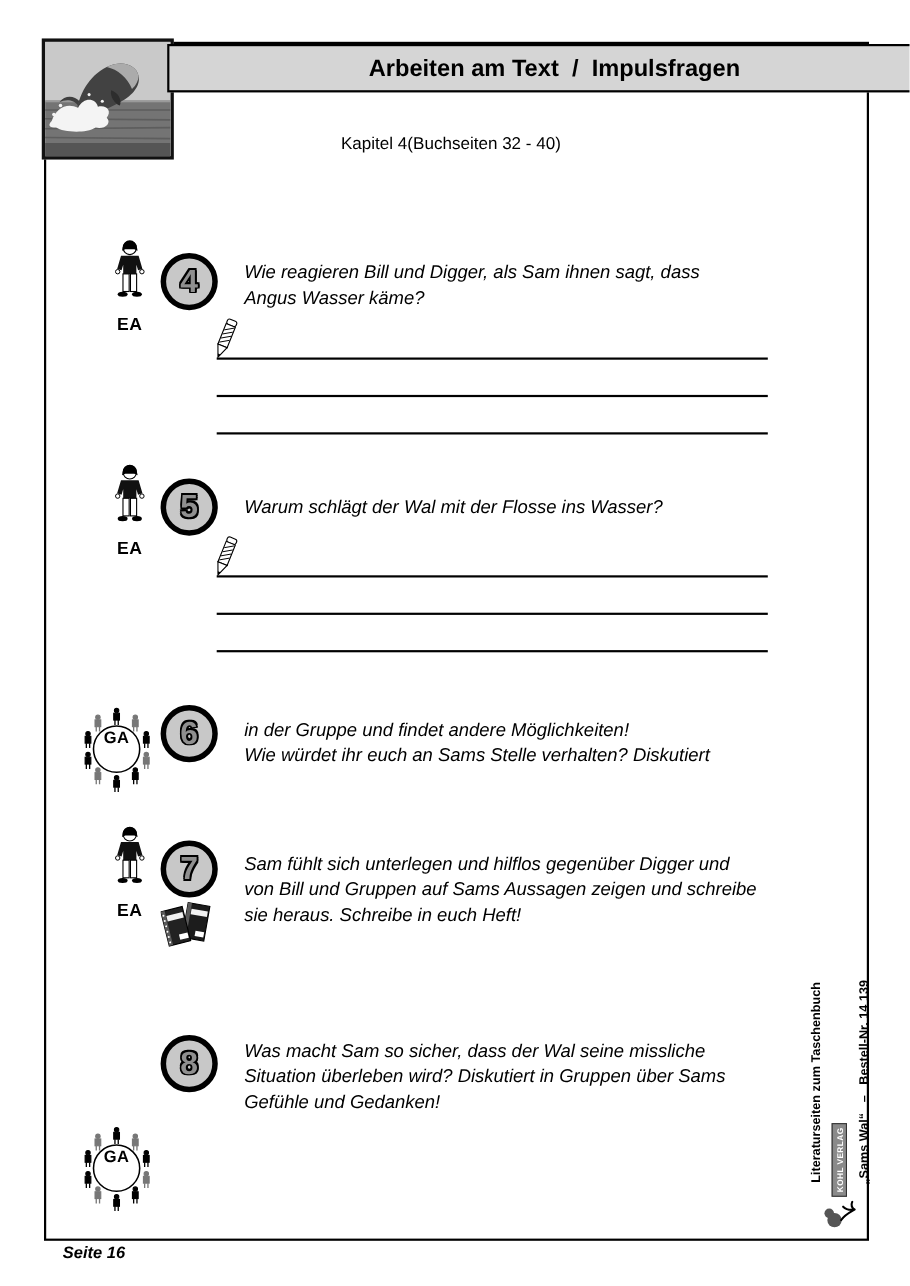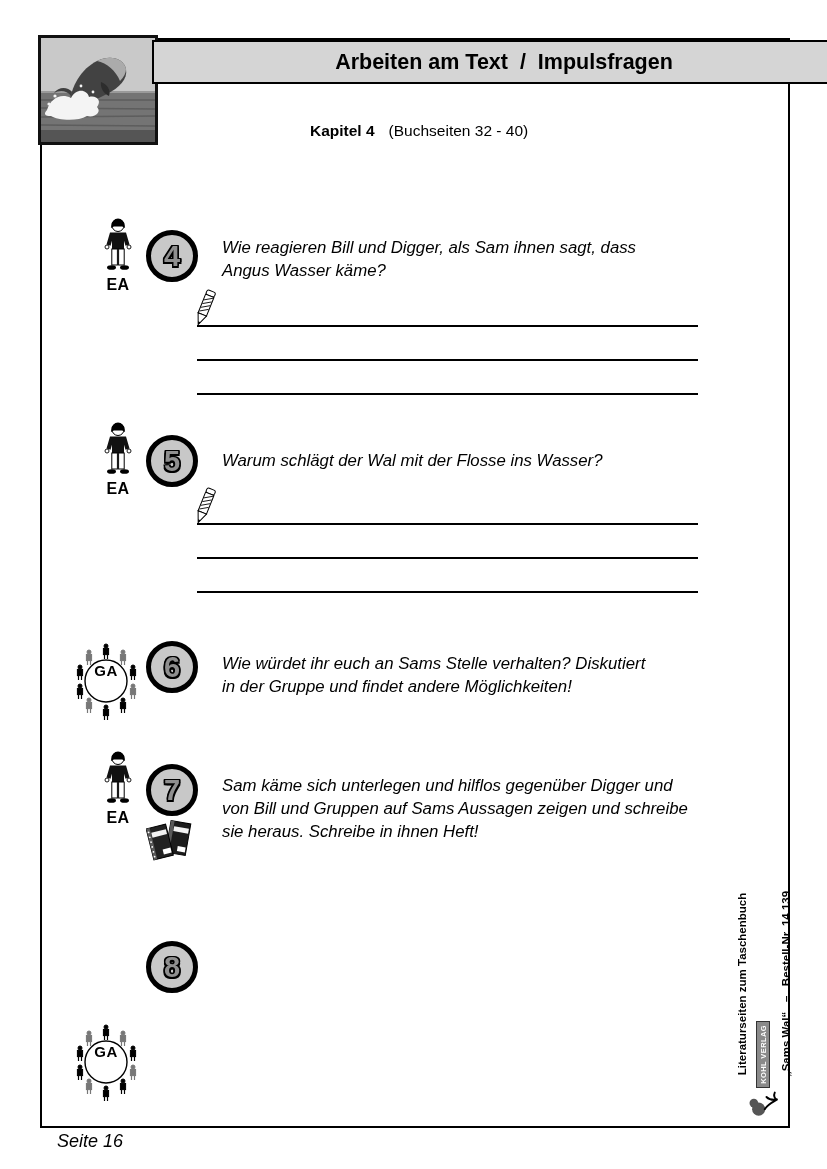--- a/index.html
+++ b/index.html
@@ -7,47 +7,47 @@
         font-family:"Liberation Sans",sans-serif;color:#000;overflow:hidden;}
   .abs{position:absolute;}
 
   
   #main-border{left:40px;top:38px;width:750px;height:1090px;border:2.5px solid #000;box-sizing:border-box;}
   #title-bar{left:152px;top:40px;width:704px;height:44px;background:#d5d5d5;border:2.5px solid #000;
              box-sizing:border-box;display:flex;align-items:center;justify-content:center;
              font-weight:bold;font-size:21.5px;white-space:pre;}
   #whale-photo{left:38px;top:35px;width:114px;height:104px;border:3px solid #111;background:#c9c9c9;}
   #chapter-line{left:310px;top:122px;font-size:15.5px;white-space:nowrap;}
-  #chapter-line .chap{font-weight:bold;margin-right:14px;}
+  #chapter-line .chap{font-weight:normal;}
 
   
   .badge{width:52px;height:52px;border-radius:50%;background:#c8c8c8;border:5px solid #000;
          box-sizing:border-box;display:flex;align-items:center;justify-content:center;}
   .badge span{font-size:29px;font-weight:bold;color:#8f8f8f;line-height:1;
       text-shadow:-1.5px -1.5px 0 #000,1.5px -1.5px 0 #000,-1.5px 1.5px 0 #000,1.5px 1.5px 0 #000,
                   -1.5px 0 0 #000,1.5px 0 0 #000,0 -1.5px 0 #000,0 1.5px 0 #000;}
   .qtext{font-style:italic;font-size:16.8px;line-height:23px;white-space:nowrap;}
   .ans-line{position:absolute;height:2px;background:#000;width:501px;left:197px;}
   .ea-wrap{display:flex;flex-direction:column;align-items:center;width:44px;}
-  .ea-wrap .mode-lbl{font-weight:bold;font-size:16px;margin-top:1px;letter-spacing:.5px;}
+  .ea-wrap .mode-lbl{font-weight:bold;font-size:16px;margin-top:12px;letter-spacing:.5px;}
   .ga-wrap{width:64px;height:80px;position:relative;}
   .ga-wrap .mode-lbl{position:absolute;left:30px;top:30px;transform:translate(-50%,-52%);
                      font-weight:bold;font-size:15px;letter-spacing:.5px;}
 
   
   #side-strip{left:764px;top:941px;width:0;height:0;}
   #side-strip .rot{position:absolute;width:260px;left:-130px;top:-15px;transform:rotate(-90deg);
                    text-align:center;font-weight:bold;font-size:11.5px;line-height:14.5px;white-space:pre;}
   #publisher-logo{left:763px;top:1069px;width:0;height:0;}
   #publisher-logo .rot{position:absolute;width:96px;height:36px;left:-48px;top:-18px;
                        transform:rotate(-90deg);display:flex;align-items:center;gap:3px;}
   .kohl-box{border:1.2px solid #333;background:#8a8a8a;color:#fff;font-weight:bold;
             font-size:7.5px;letter-spacing:.4px;padding:1.5px 3px;white-space:nowrap;}
 
-  #footer-page{left:57px;top:1131px;font-style:italic;font-size:18px;}
+  #footer-page{left:57px;top:1131px;font-style:italic;font-size:15px;font-weight:bold;}
 </style>
 </head>
 <body>
 
 <div id="page">
 
   <div class="abs" id="main-border"></div>
 
   <div class="abs" id="whale-photo">
     <svg width="114" height="104" viewBox="0 0 114 104">
@@ -181,22 +181,22 @@
       <use href="#tp6" x="4" y="50" fill="#000" stroke="#000"></use>
       <use href="#tp6" x="4" y="31" fill="#000" stroke="#000"></use>
       <use href="#tp6" x="13" y="16" fill="#777" stroke="#777"></use>
     </svg>
     <div class="mode-lbl">GA</div>
   </div>
   <div class="abs badge" style="left:146px;top:641px;">
     <span>6</span>
   </div>
   <div class="abs qtext" style="left:222px;top:652px;">
+    <div>in der Gruppe und findet andere Möglichkeiten!</div>
     <div>Wie würdet ihr euch an Sams Stelle verhalten? Diskutiert</div>
-    <div>in der Gruppe und findet andere Möglichkeiten!</div>
   </div>
 
   <div class="abs ea-wrap" style="left:96px;top:750px;">
     <svg width="36" height="58" viewBox="0 0 36 58">
       <circle cx="18" cy="8.5" r="6" fill="#fff" stroke="#000" stroke-width="1"></circle>
       <path d="M11.5,8 a6.5,6.5 0 0 1 13,0 l0.6,3 -3,-1.4 -8.2,0 -3,1.4 z" fill="#000"></path>
       <path d="M10,15.5 h16 l3.5,12 -4,1.2 -1.5,-5 v8.3 h-12 v-8.3 l-1.5,5 -4,-1.2 z" fill="#111"></path>
       <circle cx="7" cy="30" r="2" fill="#fff" stroke="#000" stroke-width="0.9"></circle>
       <circle cx="29" cy="30" r="2" fill="#fff" stroke="#000" stroke-width="0.9"></circle>
       <rect x="11.8" y="32" width="5.6" height="16" fill="#fff" stroke="#000" stroke-width="1"></rect>
@@ -227,23 +227,23 @@
             <circle cx="5.5" cy="18" r="0.9"></circle>
             <circle cx="5.5" cy="23" r="0.9"></circle>
           <circle cx="5.5" cy="28" r="0.9"></circle>
             <circle cx="5.5" cy="33" r="0.9"></circle>
             <circle cx="5.5" cy="38" r="0.9"></circle>
         </g>
       </g>
     </svg>
   </div>
   <div class="abs qtext" style="left:222px;top:774px;">
-    <div>Sam käme sich unterlegen und hilflos gegenüber Digger und</div>
+    <div>Sam fühlt sich unterlegen und hilflos gegenüber Digger und</div>
     <div>von Bill und Gruppen auf Sams Aussagen zeigen und schreibe</div>
-    <div>sie heraus. Schreibe in ihnen Heft!</div>
+    <div>sie heraus. Schreibe in euch Heft!</div>
   </div>
 
   <div class="abs ga-wrap" style="left:76px;top:942px;">
     <svg width="64" height="80" viewBox="0 0 64 80">
       <defs>
         <g id="tp8">
           <circle cx="0" cy="-5" r="2"></circle>
           <rect x="-2.6" y="-2.6" width="5.2" height="6.2"></rect>
           <line x1="-1.5" y1="3.6" x2="-1.5" y2="8" stroke-width="1.2"></line>
           <line x1="1.5" y1="3.6" x2="1.5" y2="8" stroke-width="1.2"></line>
@@ -259,20 +259,25 @@
       <use href="#tp8" x="13" y="64" fill="#777" stroke="#777"></use>
       <use href="#tp8" x="4" y="50" fill="#000" stroke="#000"></use>
       <use href="#tp8" x="4" y="31" fill="#000" stroke="#000"></use>
       <use href="#tp8" x="13" y="16" fill="#777" stroke="#777"></use>
     </svg>
     <div class="mode-lbl">GA</div>
   </div>
   <div class="abs badge" style="left:146px;top:941px;">
     <span>8</span>
   </div>
+  <div class="abs qtext" style="left:222px;top:944px;">
+    <div>Was macht Sam so sicher, dass der Wal seine missliche</div>
+    <div>Situation überleben wird? Diskutiert in Gruppen über Sams</div>
+    <div>Gefühle und Gedanken!</div>
+  </div>
 
   <div class="abs" id="side-strip">
     <div class="rot">
       <div>Literaturseiten zum Taschenbuch</div>
       <div>„Sams Wal“   –   Bestell-Nr. 14 139</div>
     </div>
   </div>
 
   <div class="abs" id="publisher-logo">
     <div class="rot">

